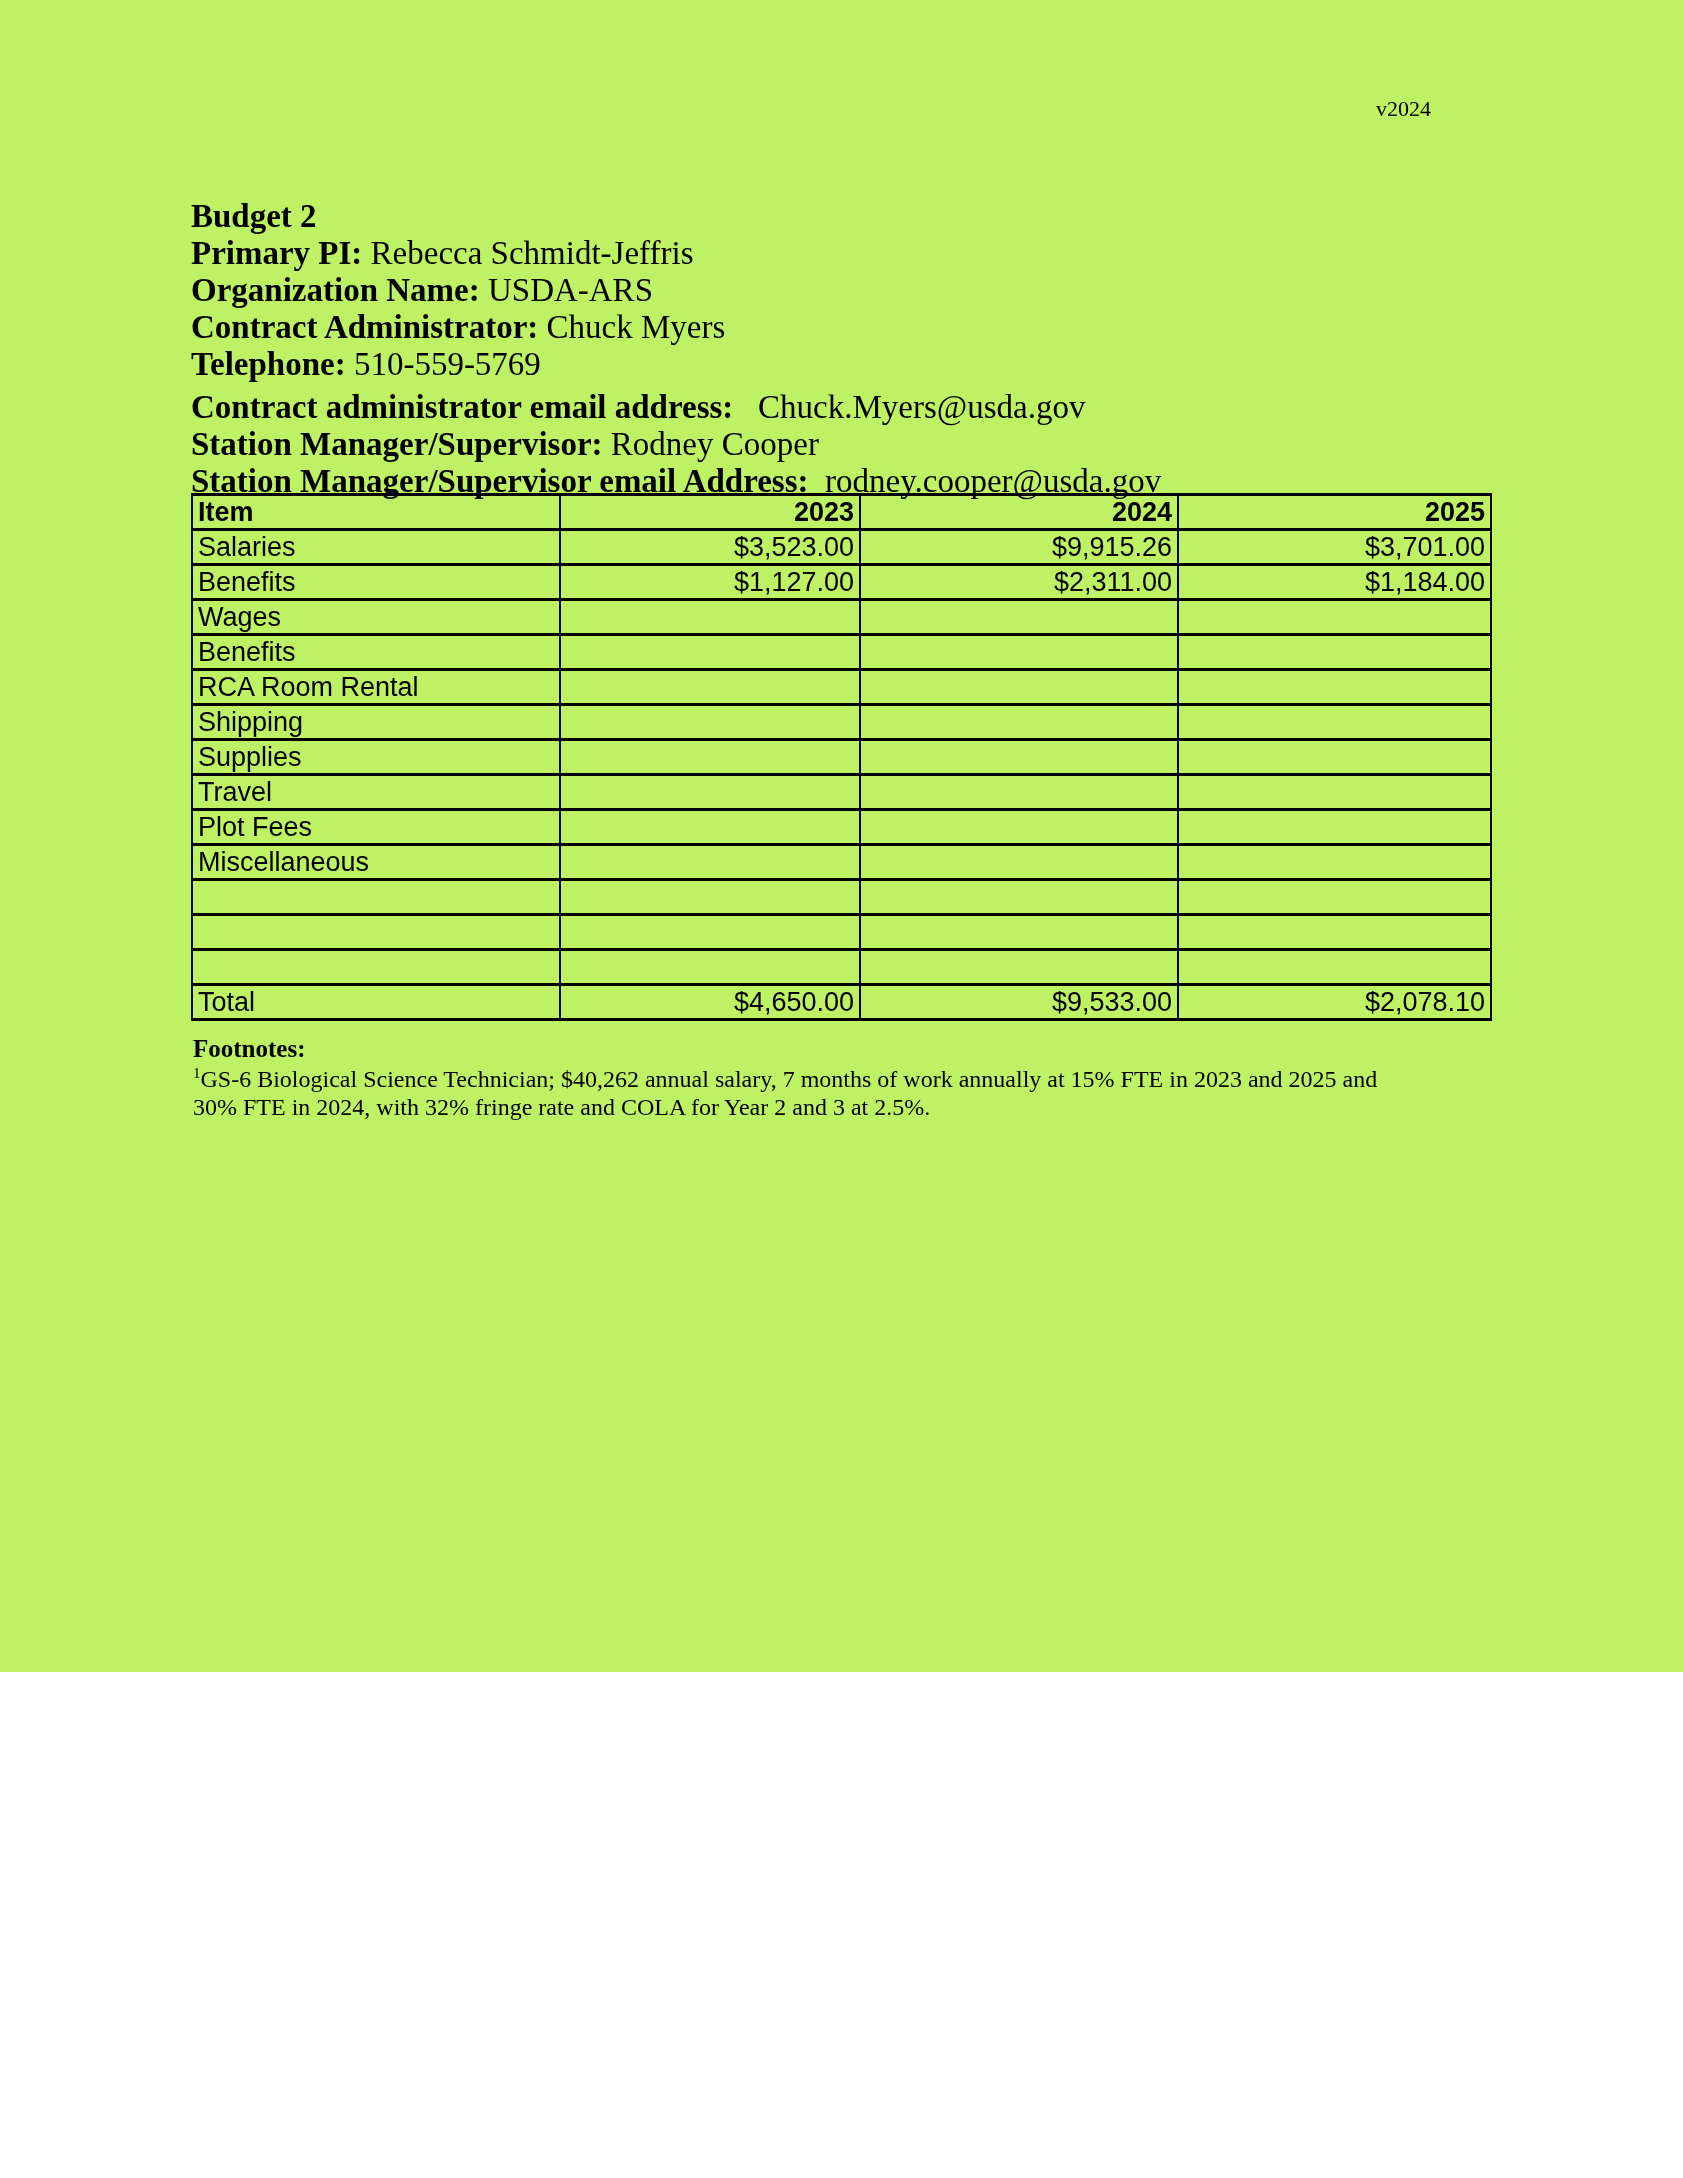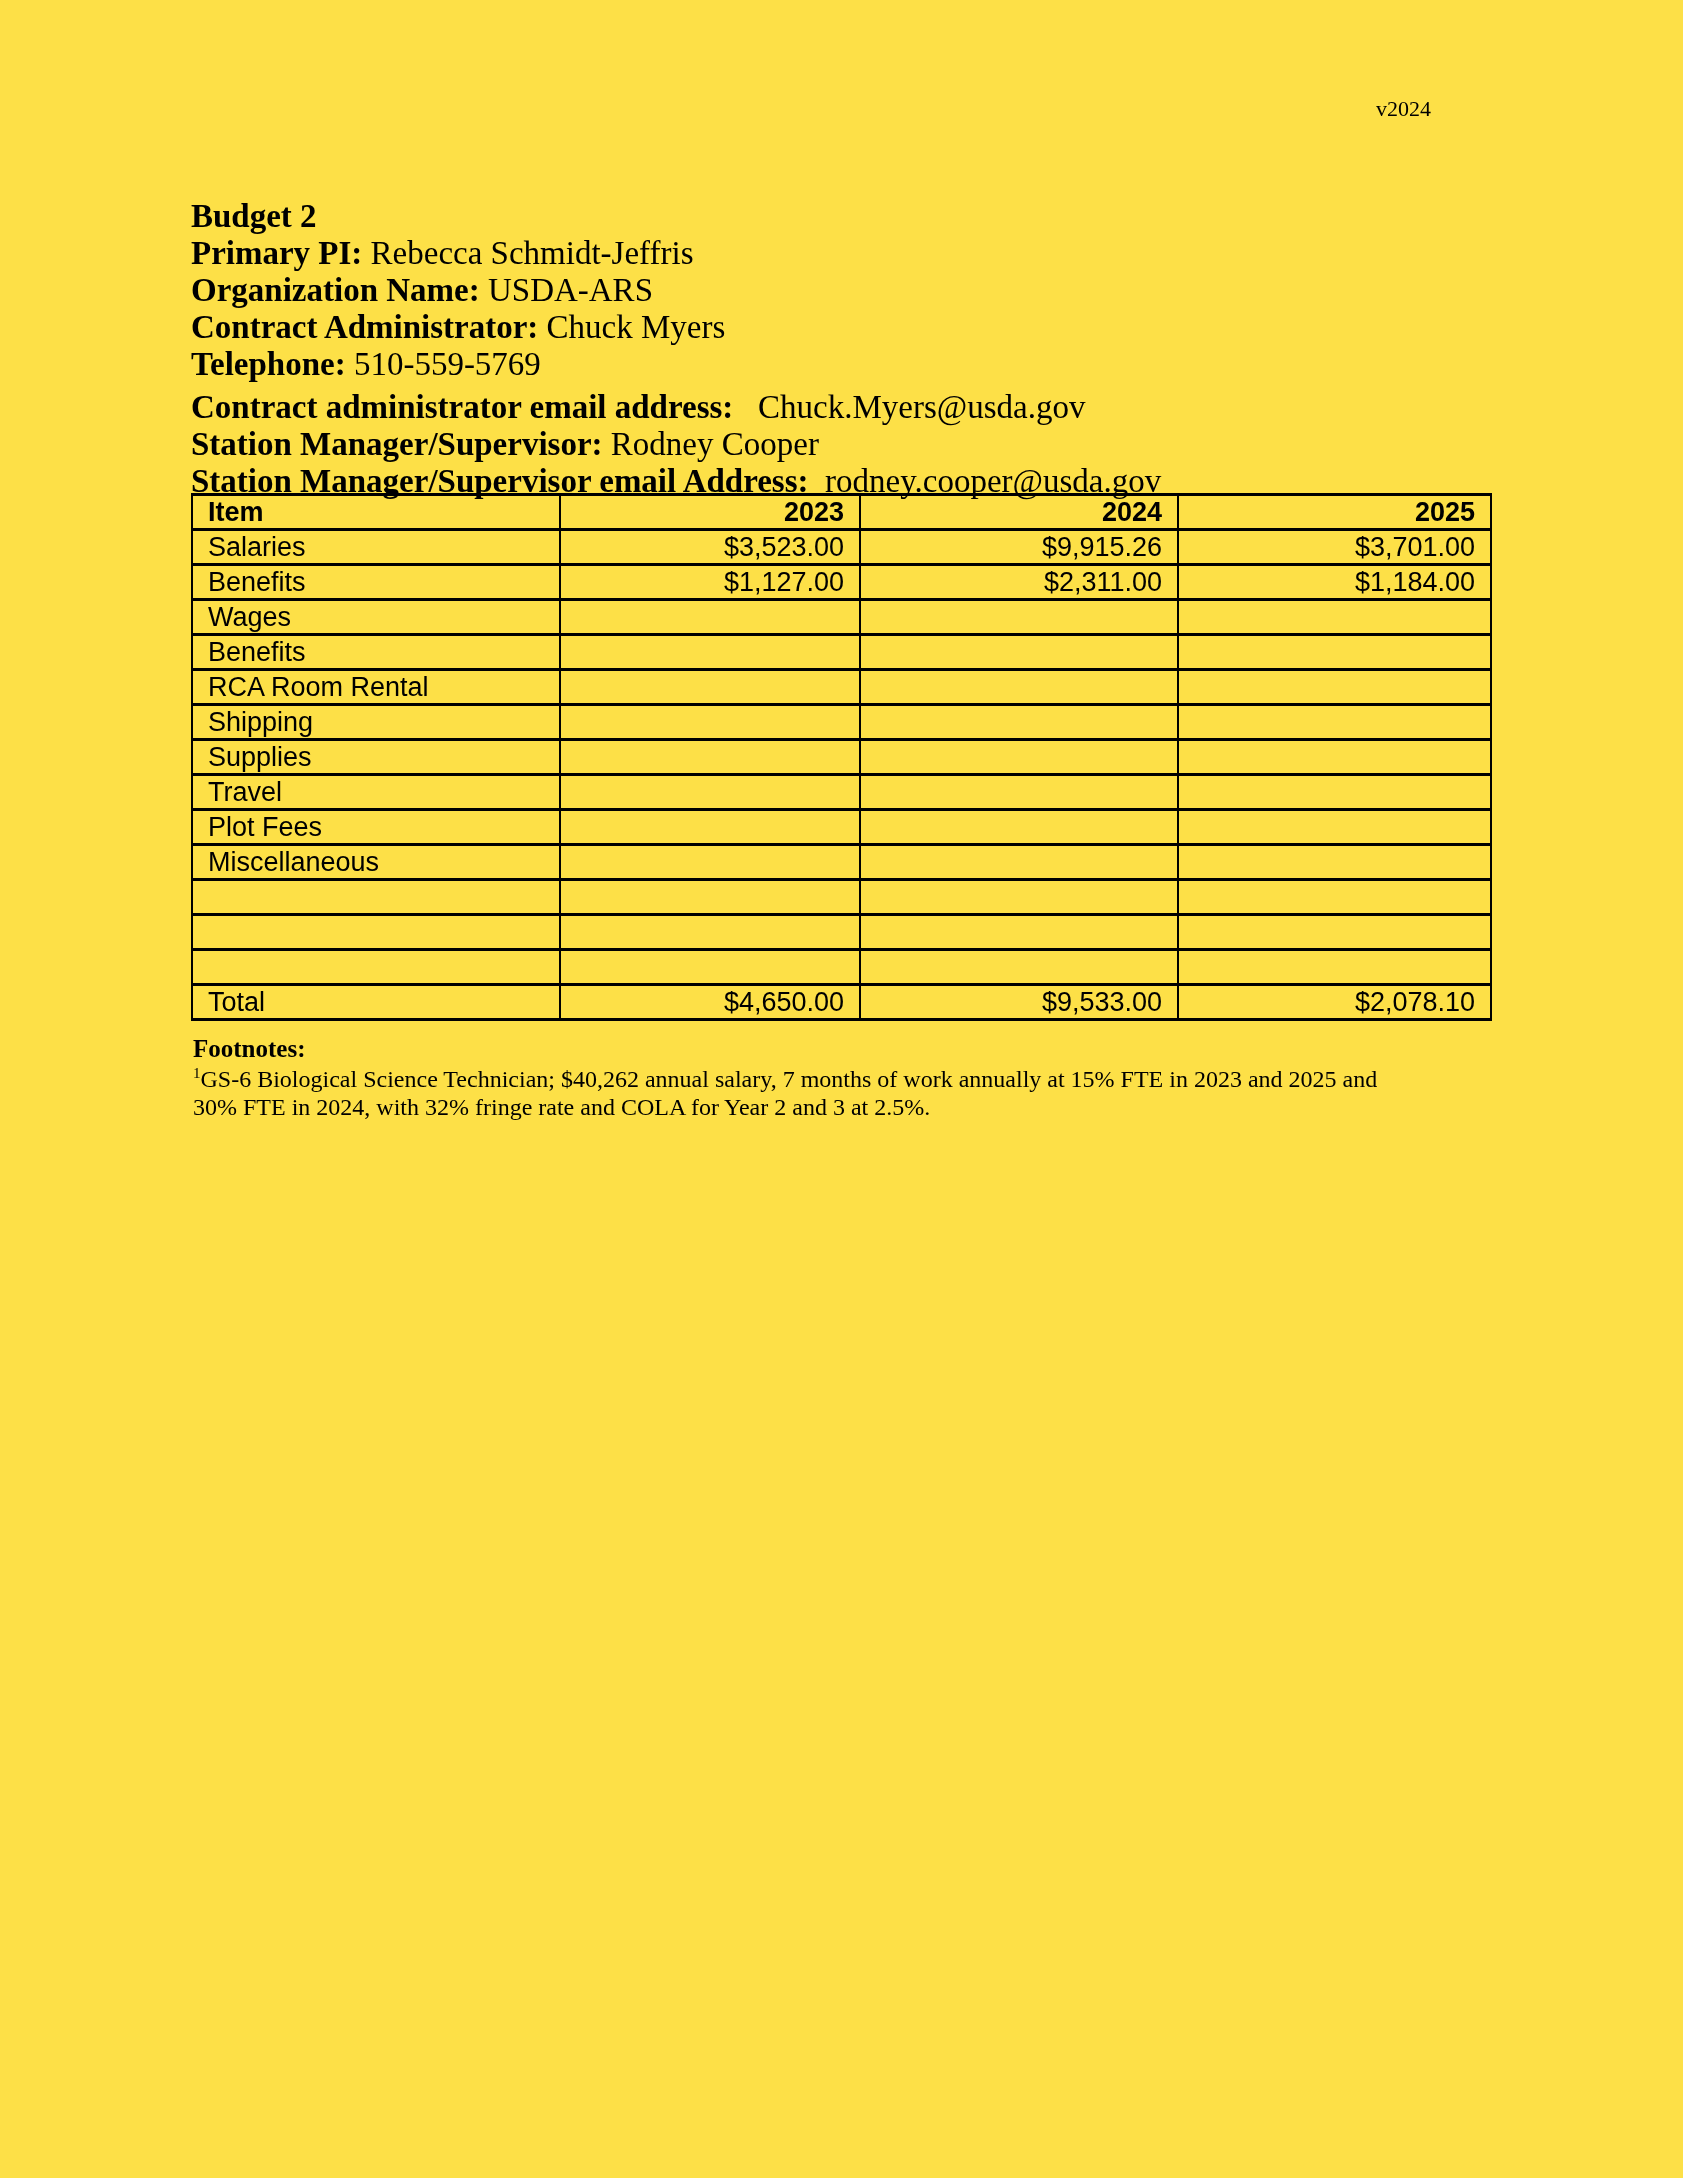--- a/index.html
+++ b/index.html
@@ -3,22 +3,22 @@
 <meta charset="utf-8">
 <style>
   html, body {
     margin: 0;
     padding: 0;
     background: #ffffff;
   }
   .page {
     position: relative;
     width: 1683px;
-    height: 2178px;
-    background: #fde047;
+    height: 1672px;
+    background: #bef264;
     color: #000000;
     font-family: "Liberation Serif", serif;
     overflow: hidden;
   }
   .version {
     position: absolute;
     left: 1376px;
     top: 96px;
     font-size: 22px;
     line-height: 26px;
@@ -54,21 +54,21 @@
     border-collapse: collapse;
     font-family: "Liberation Sans", sans-serif;
     font-size: 27px;
   }
   table.budget th,
   table.budget td {
     border: 2px solid #000000;
     border-top-width: 3px;
     border-bottom-width: 3px;
     height: 32px;
-    padding: 0 15px;
+    padding: 0 5px;
     overflow: hidden;
     white-space: nowrap;
     text-align: left;
     font-weight: normal;
     vertical-align: middle;
   }
   table.budget thead th {
     font-weight: bold;
   }
   table.budget .num {

